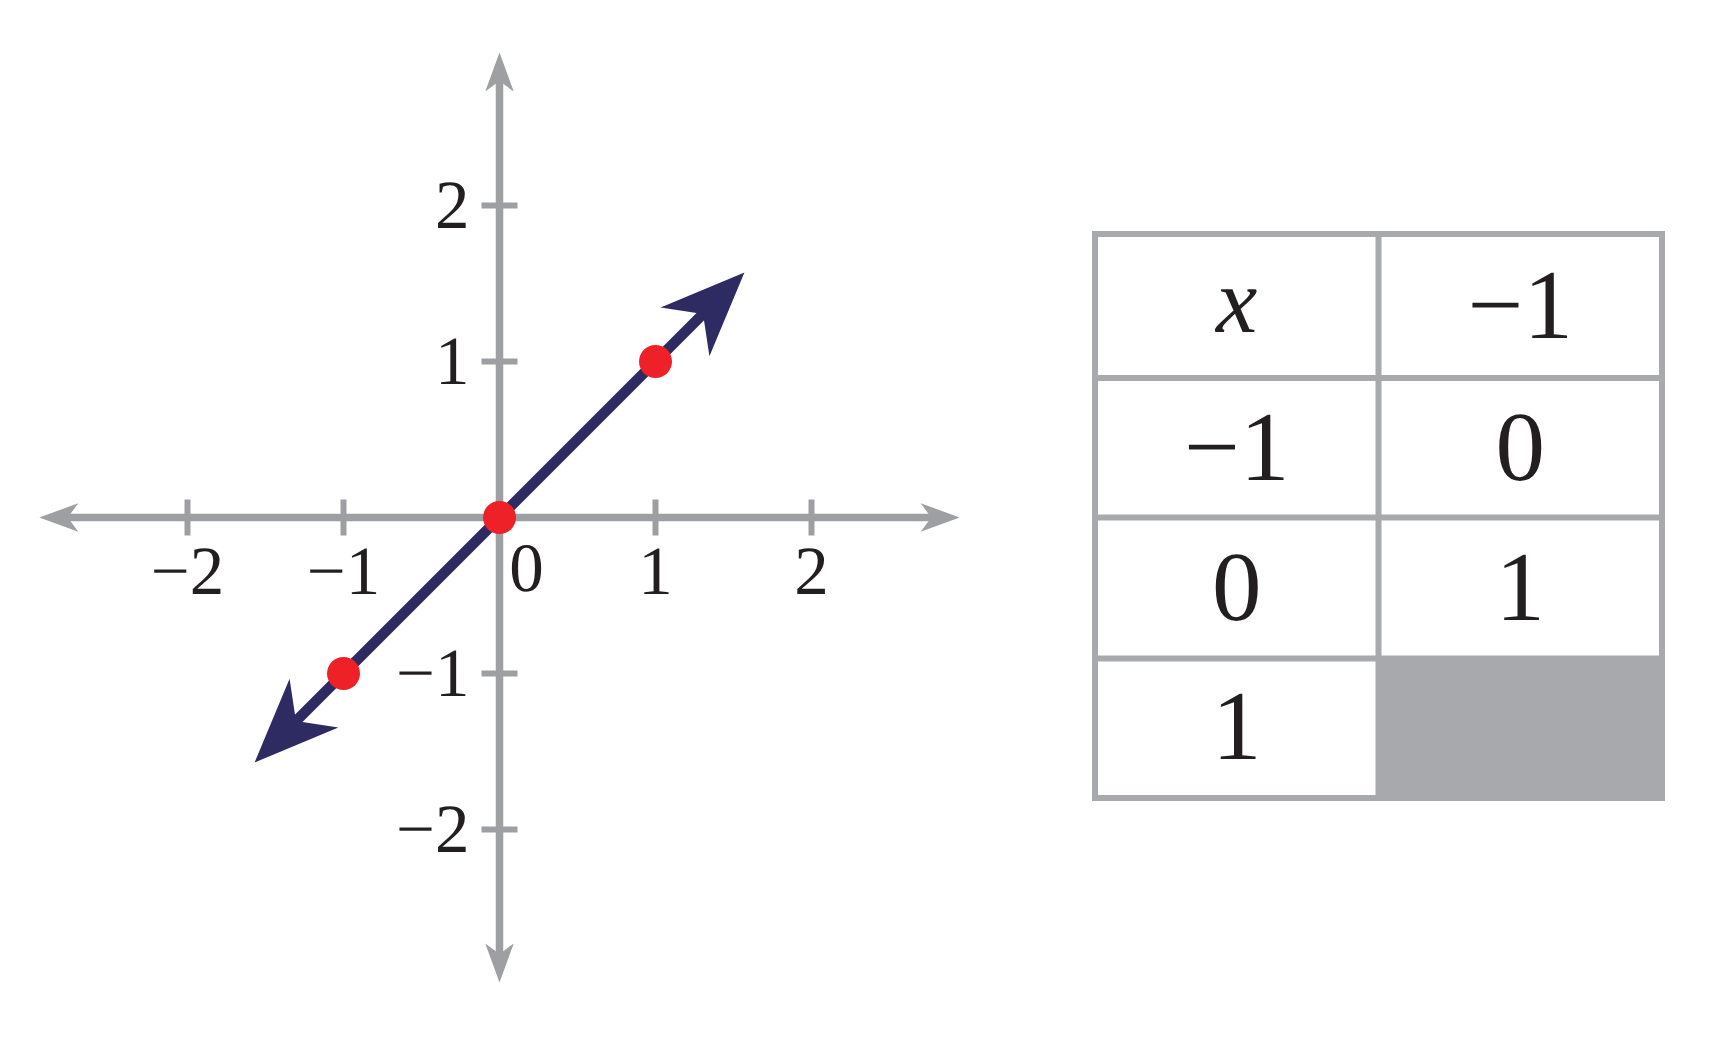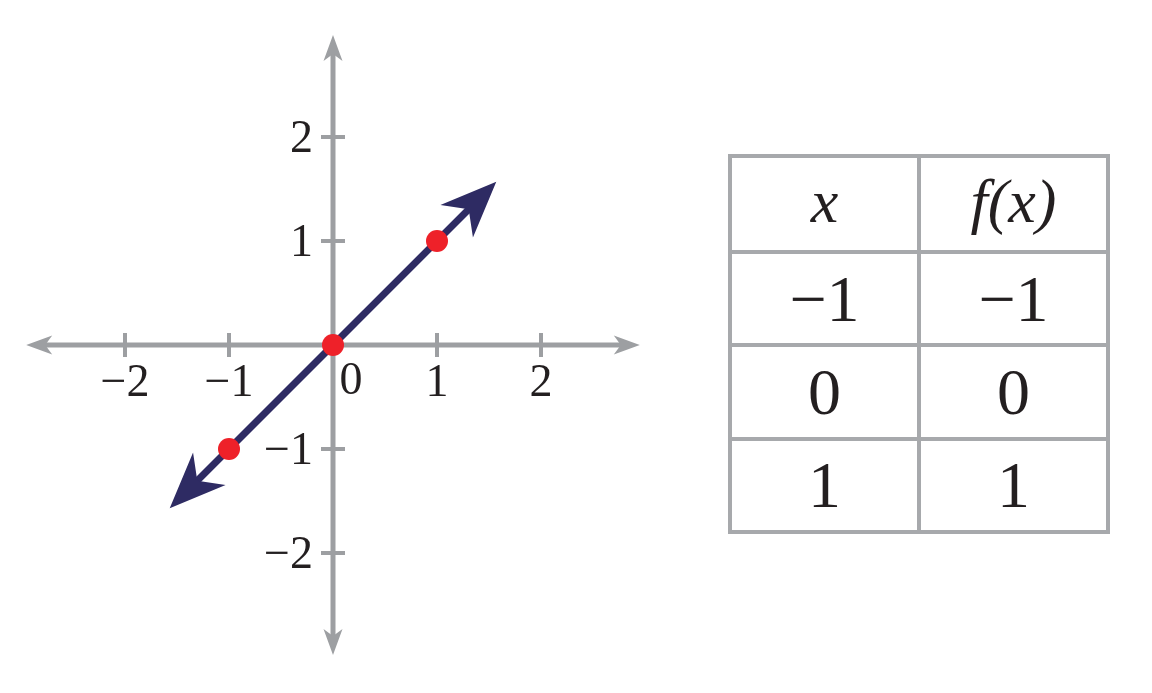--- a/index.html
+++ b/index.html
@@ -52,21 +52,20 @@
       <line x1="182.2" y1="495.8" x2="483.8" y2="194.2" stroke="#2e2b63" stroke-width="7"></line>
       <polygon points="0,0 -56,-23 -39,0 -56,23" fill="#2e2b63" transform="translate(496.28,181.72) rotate(-45)"></polygon>
       <polygon points="0,0 -56,-23 -39,0 -56,23" fill="#2e2b63" transform="translate(169.72,508.28) rotate(135)"></polygon>
       <circle cx="229" cy="449" r="11" fill="#ee2129"></circle>
       <circle cx="333" cy="345" r="11" fill="#ee2129"></circle>
       <circle cx="437" cy="241" r="11" fill="#ee2129"></circle>
     </svg>
 
   <div class="vtable">
     <div class="cell head">x</div>
-    <div class="cell head">f(x)</div>
 
     <div class="cell">−1</div>
     <div class="cell">−1</div>
 
     <div class="cell">0</div>
     <div class="cell">0</div>
 
     <div class="cell">1</div>
     <div class="cell">1</div>
   </div>

